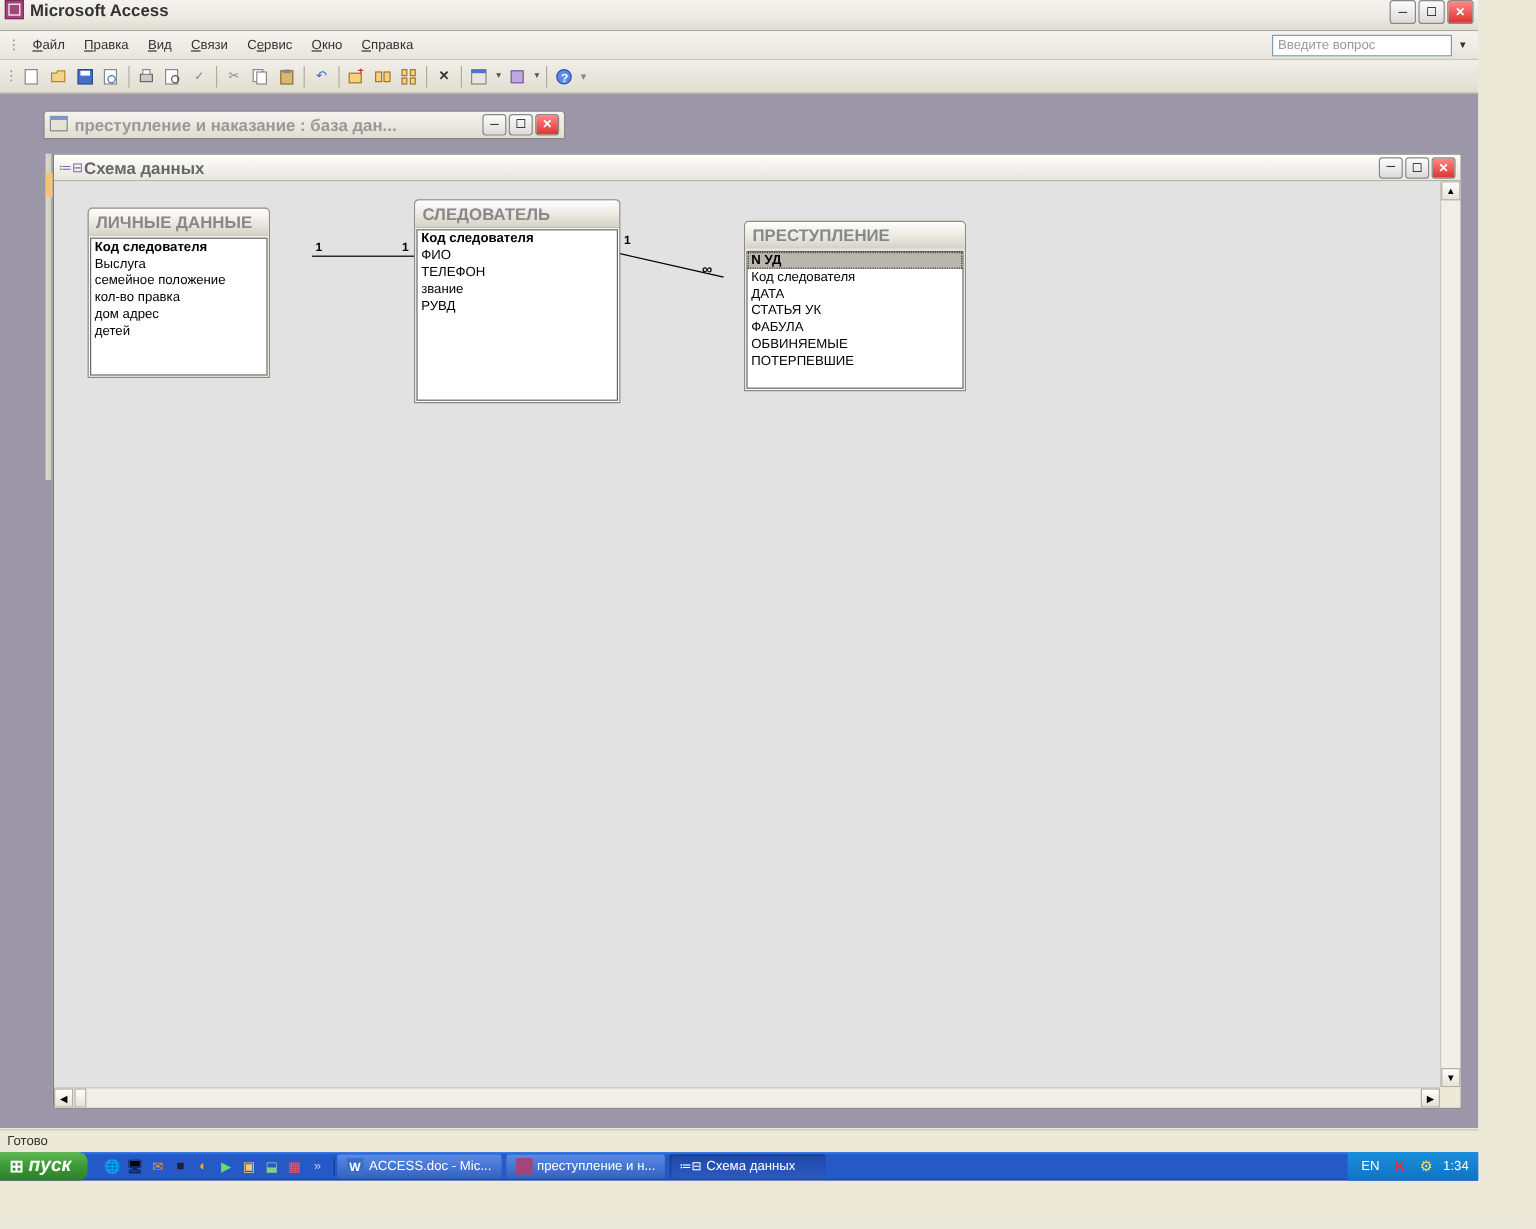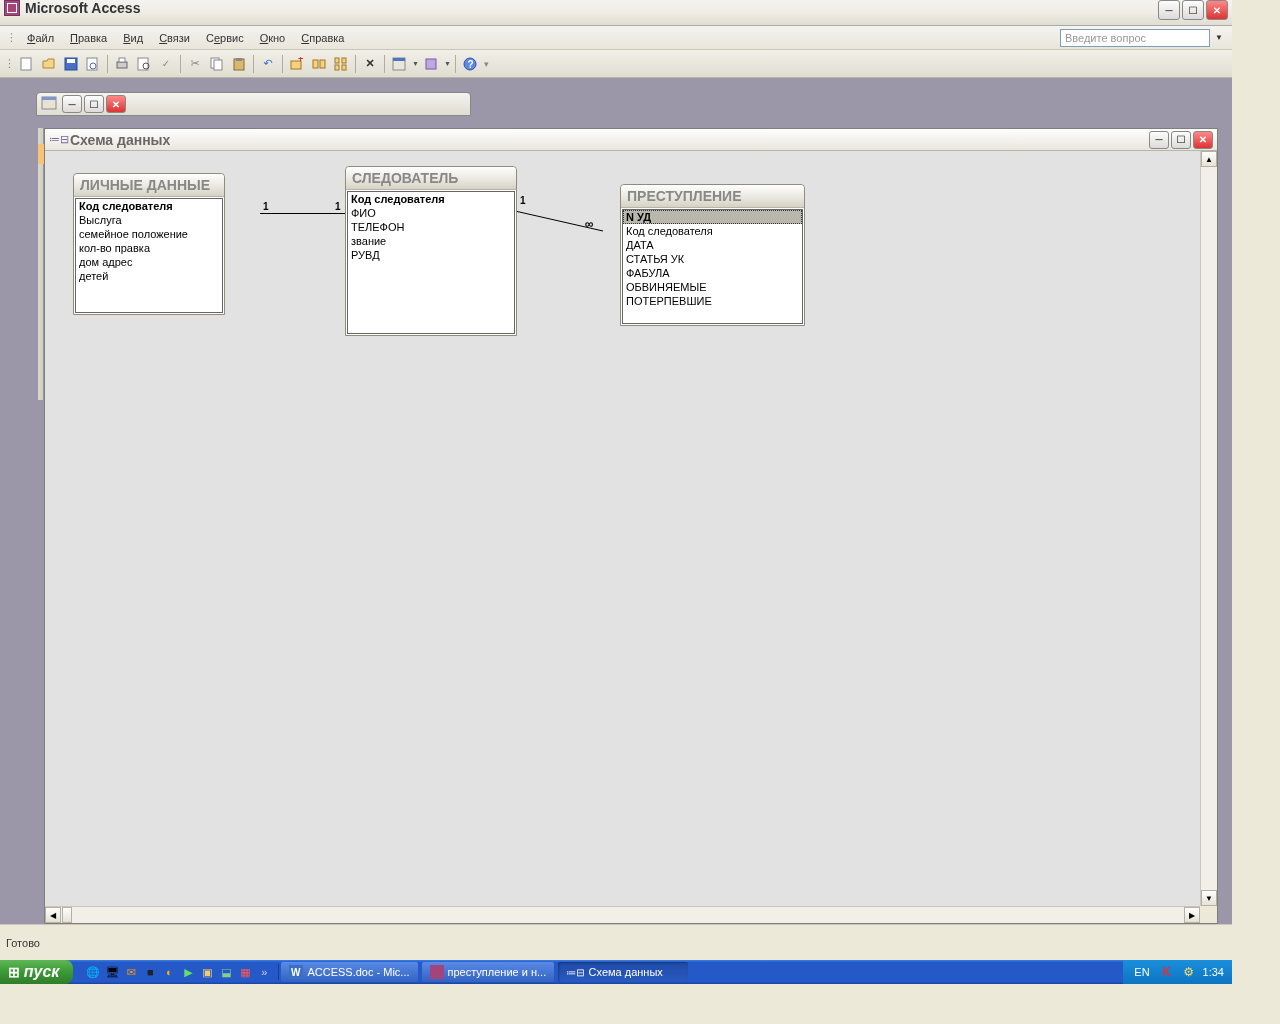--- a/index.html
+++ b/index.html
@@ -63,21 +63,21 @@
 .tbl-body { background: white; border: 1px solid #666; margin: 1px; }
 .fld { padding: 1px 3px; font-size: 11px; color: #000; cursor: pointer; }
 .fld.bold { font-weight: bold; }
 .fld.selected { background: #b9b7ad; border: 1px dotted #333; padding: 0 2px; }
 
 
 .rel-line { position: absolute; background: #000; height: 1px; }
 .rel-label { position: absolute; font-size: 10px; font-weight: bold; color: #000; }
 
 
-.statusbar { position: absolute; bottom: 24px; left: 0; right: 0; height: 36px; background: #ece9d8; border-top: 1px solid #c9c7ba; display: flex; align-items: center; padding: 0 6px; font-size: 11px; color: #333; }
+.statusbar { position: absolute; bottom: 24px; left: 0; right: 0; height: 19px; background: #ece9d8; border-top: 1px solid #c9c7ba; display: flex; align-items: center; padding: 0 6px; font-size: 11px; color: #333; }
 
 
 .taskbar { position: absolute; bottom: 0; left: 0; right: 0; height: 24px; background: linear-gradient(to bottom, #3a80e8 0%, #2559c7 10%, #2559c7 90%, #1841a5 100%); display: flex; align-items: center; }
 .start { height: 24px; padding: 0 14px 0 8px; background: linear-gradient(to bottom, #5fb756 0%, #3a9a34 50%, #2e7d28 100%); color: white; font-weight: bold; font-style: italic; font-size: 16px; display: flex; align-items: center; border-radius: 0 8px 8px 0; margin-right: 6px; cursor: pointer; }
 .start::before { content: '⊞'; font-style: normal; margin-right: 4px; font-size: 14px; }
 .ql { display: flex; gap: 3px; padding: 0 6px; border-right: 1px solid #1a3e8a; }
 .ql-btn { width: 16px; height: 16px; cursor: pointer; display: flex; align-items: center; justify-content: center; font-size: 11px; }
 .task-item { height: 20px; padding: 0 8px; margin: 0 2px; background: linear-gradient(to bottom, #5a8ae6, #3363c1); color: white; border-radius: 2px; display: flex; align-items: center; font-size: 11px; cursor: pointer; min-width: 130px; gap: 4px; }
 .task-item.active { background: linear-gradient(to bottom, #1f4aa8, #2a5abf); box-shadow: inset 1px 1px 2px rgba(0,0,0,0.3); }
 .tray { height: 24px; background: linear-gradient(to bottom, #1a8fdb, #0e74c3); margin-left: auto; display: flex; align-items: center; padding: 0 8px; gap: 6px; color: white; font-size: 11px; }
@@ -218,20 +218,21 @@
   <div class="left-stub"></div>
   <div class="left-stub2"></div>
 
   <div class="db-window">
     <div class="icon">
         <svg width="16" height="14">
           <rect x="1" y="1" width="14" height="12" fill="#e6e3d5" stroke="#888"></rect>
           <rect x="1" y="1" width="14" height="3" fill="#7a97d4"></rect>
         </svg>
       </div>
+    <div class="dbtitle">преступление и наказание : база дан...</div>
     <div class="winbtns">
       <div class="winbtn">─</div>
       <div class="winbtn">☐</div>
       <div class="winbtn close">✕</div>
     </div>
   </div>
 
   <div class="schema">
     <div class="schema-title">
       <div class="sicon">≔⊟</div>

